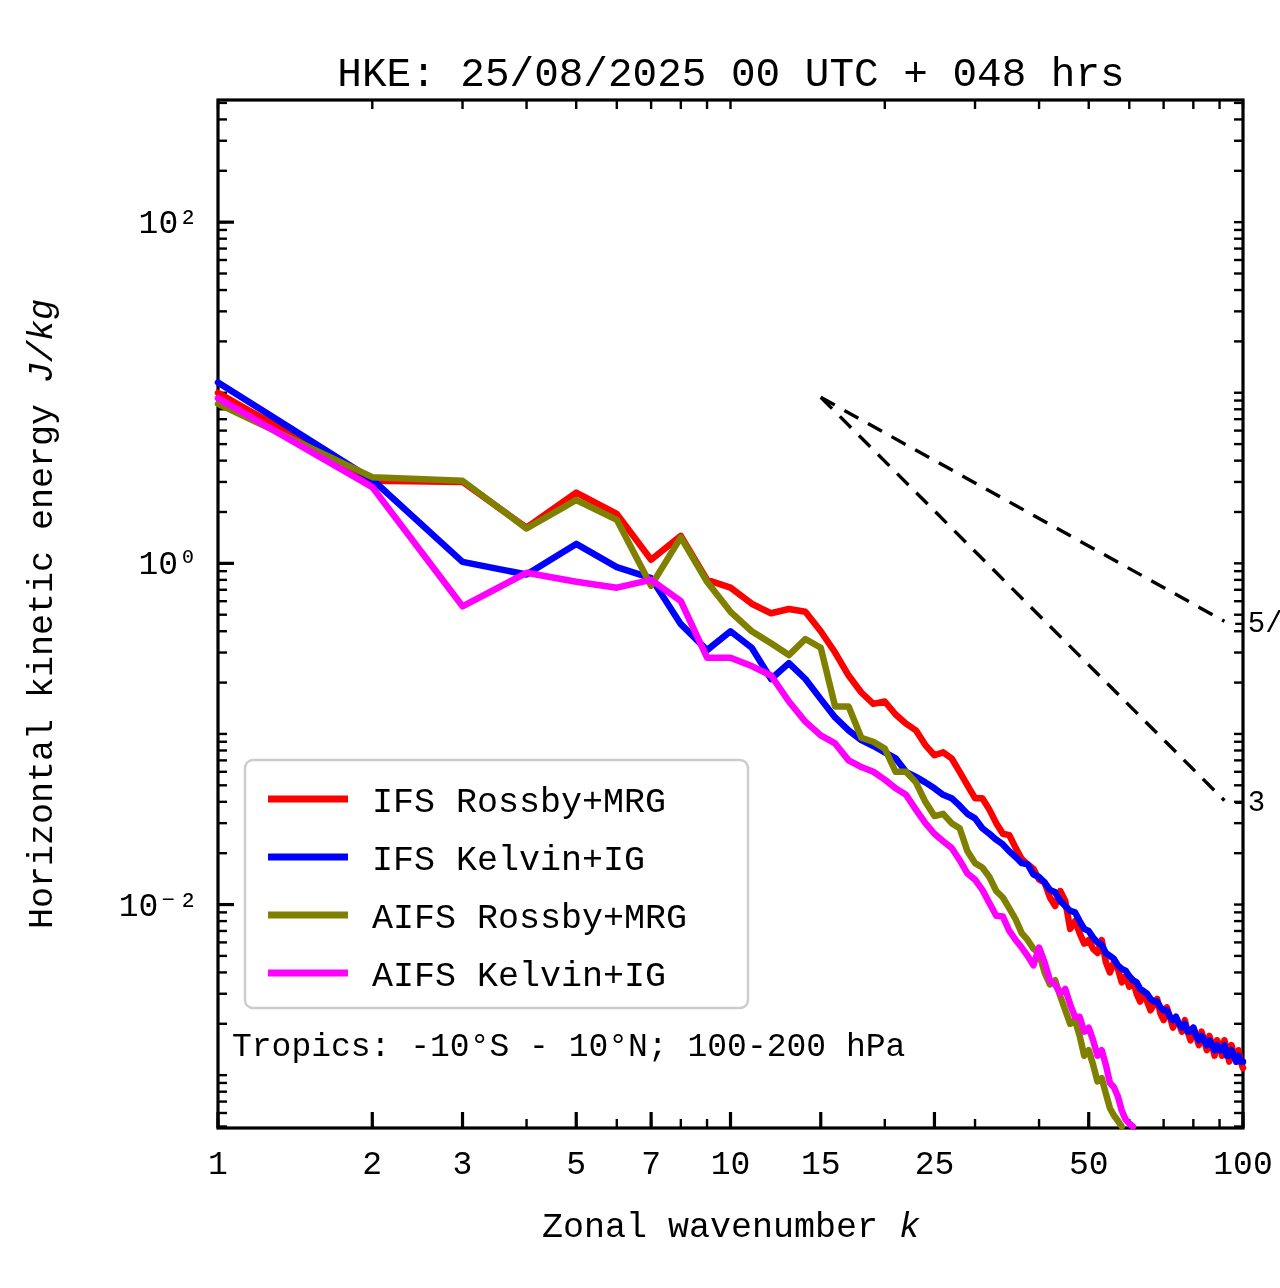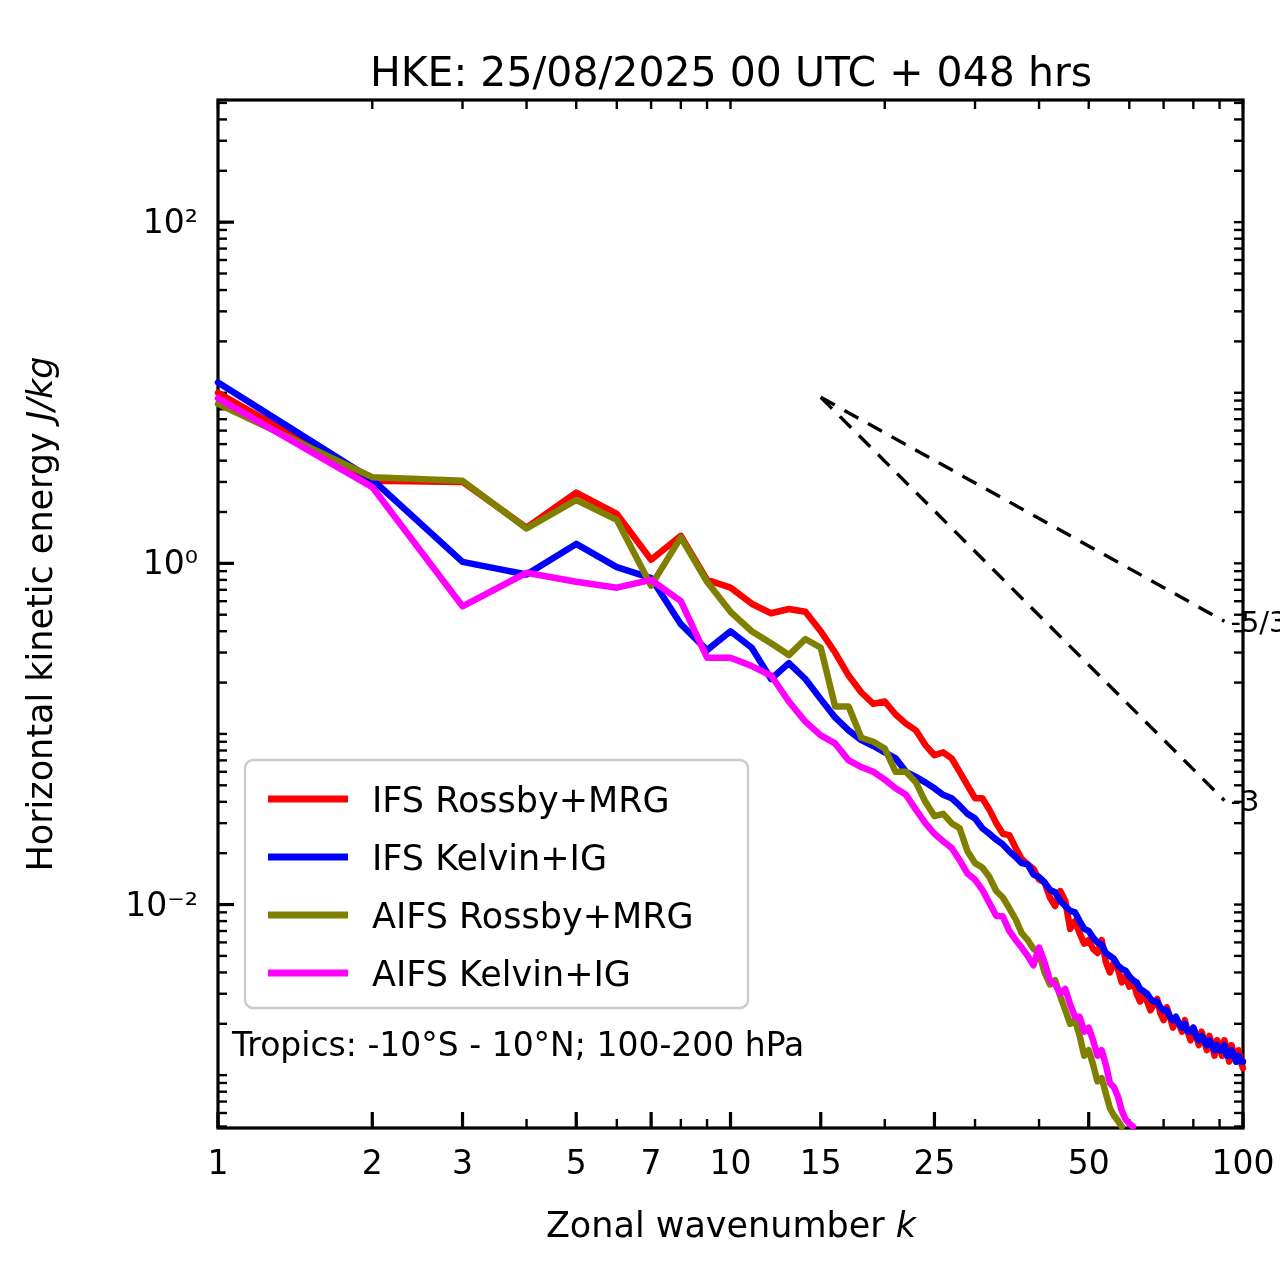--- a/index.html
+++ b/index.html
@@ -1,18 +1,18 @@
 <!DOCTYPE html>
 <html><head>
 <meta charset="utf-8">
 <style>
   html,body{margin:0;padding:0;background:#ffffff;}
   body{width:1280px;height:1288px;overflow:hidden;
        font-family:"DejaVu Sans","Liberation Sans",sans-serif;color:#000;}
-  #stage{position:relative;width:1260px;height:1288px;}
+  #stage{position:relative;width:1260px;height:1288px;font-family:Liberation Mono, monospace;}
   #chart-svg{position:absolute;left:0;top:0;}
   .ttl{font-size:41px;fill:#000;}
   .tk{font-size:33px;fill:#000;}
   .axlbl{font-size:35px;fill:#000;}
   .anno{font-size:29px;fill:#000;}
   .legtxt{font-size:35px;fill:#000;}
   .foot{font-size:33px;fill:#000;}
   .ital{font-style:italic;}
 </style>
 </head>

